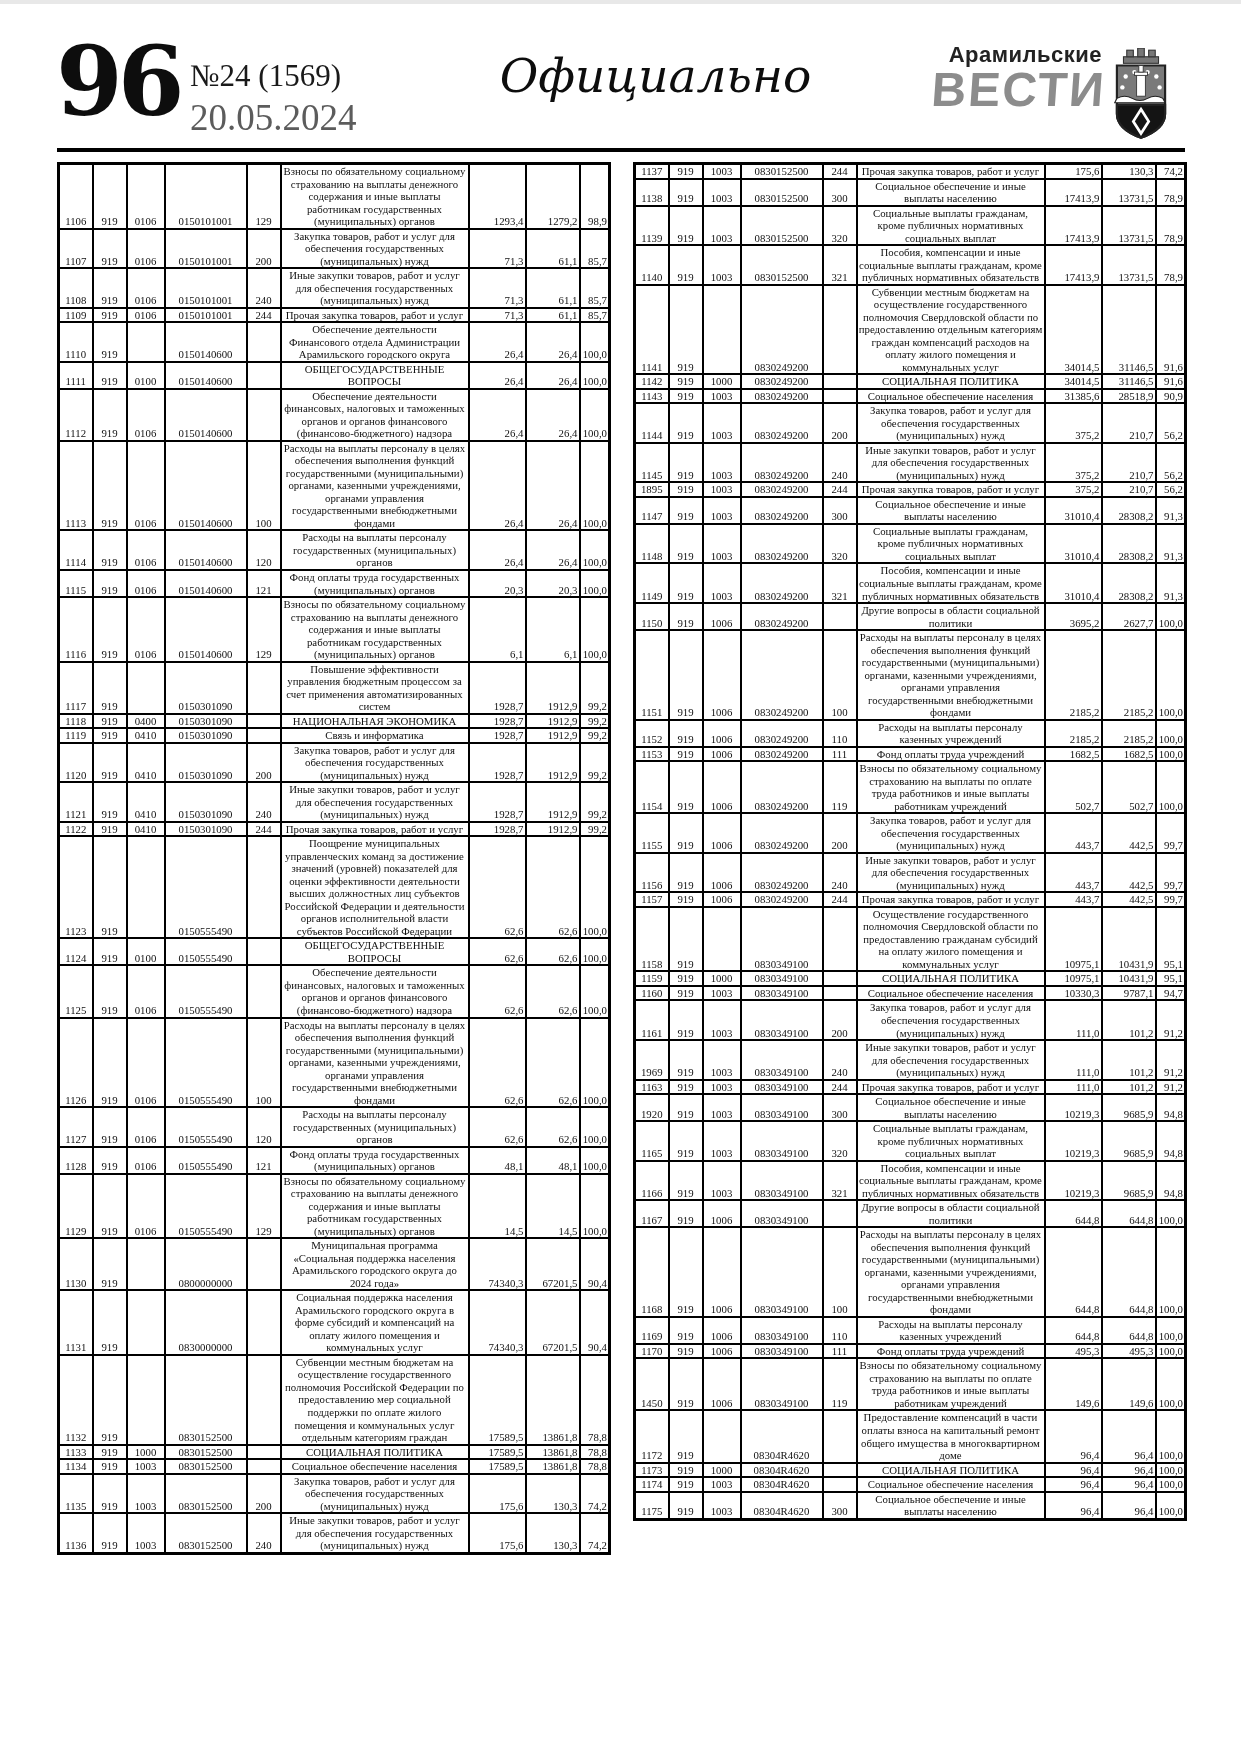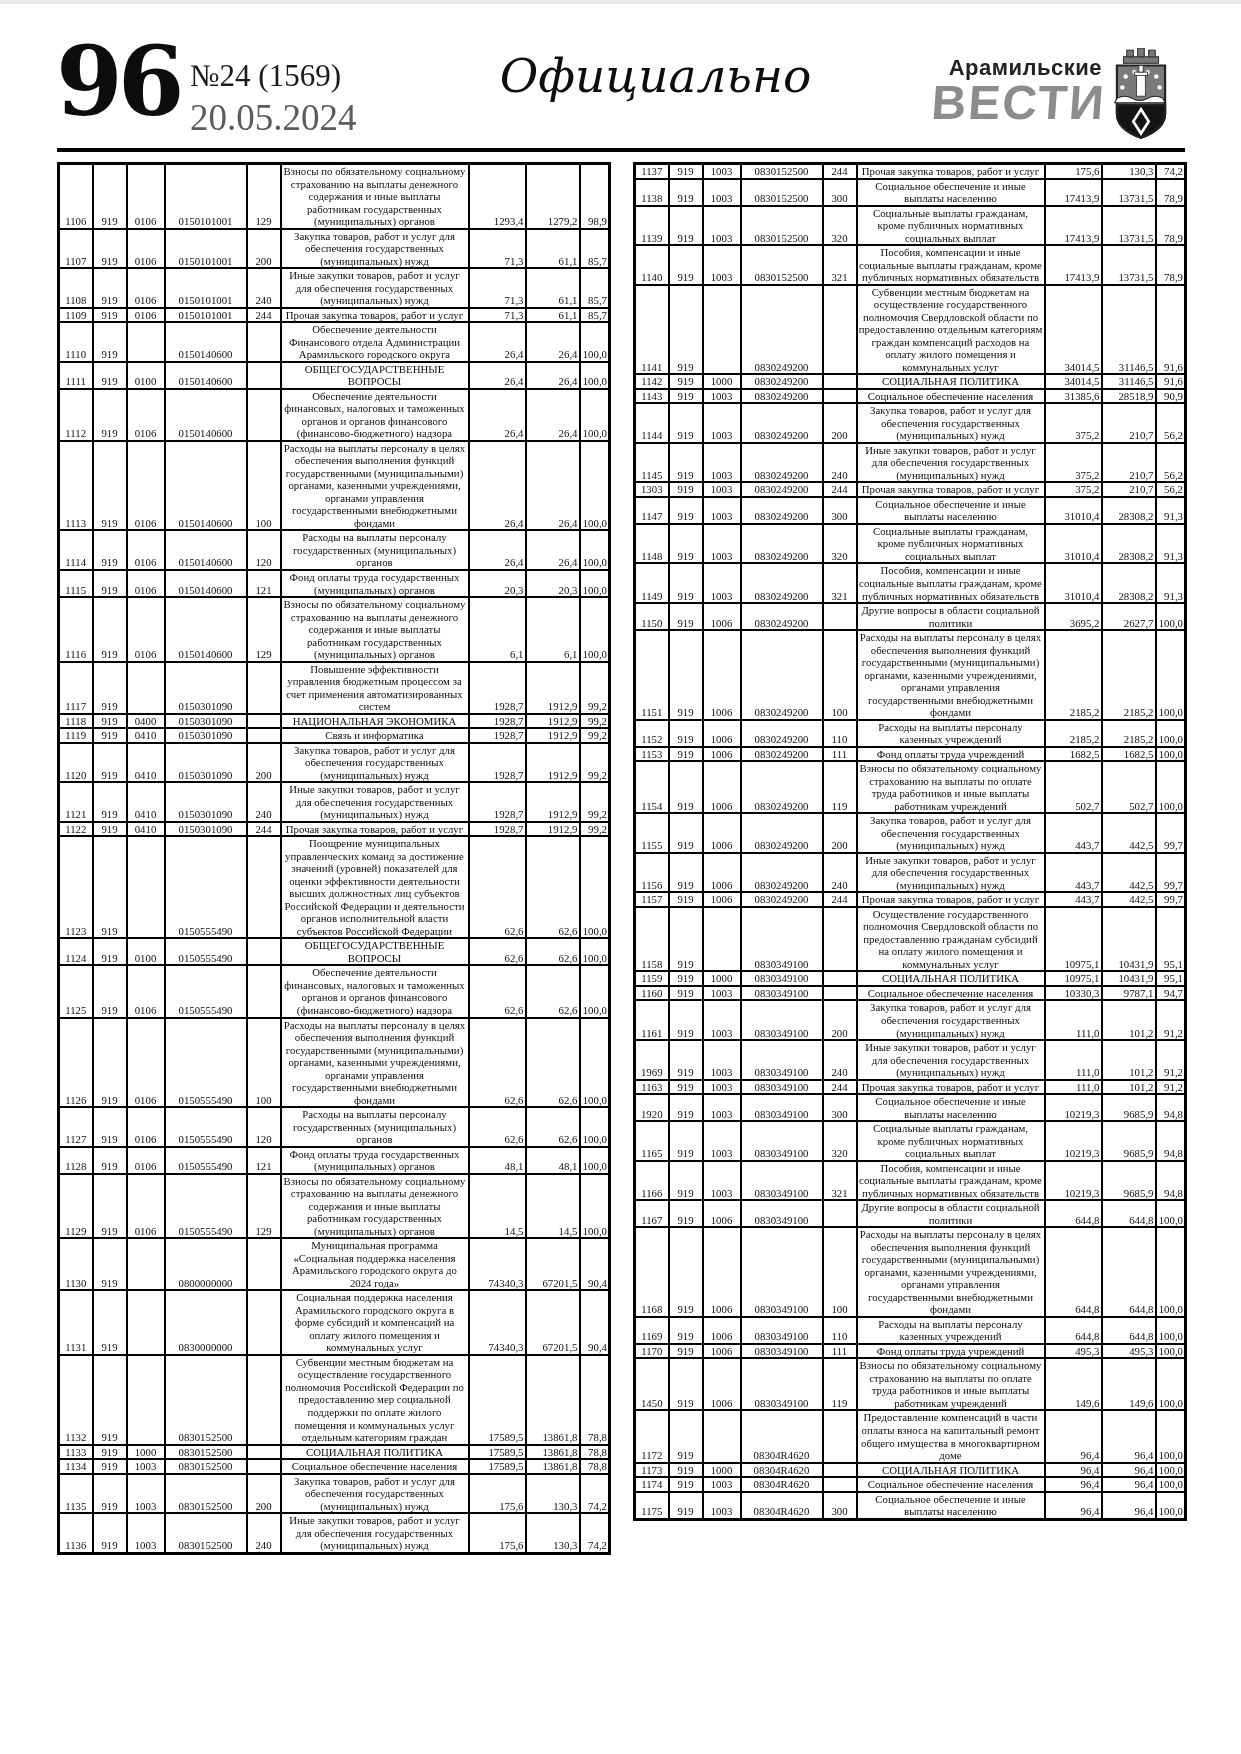--- a/index.html
+++ b/index.html
@@ -22,21 +22,21 @@
   .issue-date {
     position:absolute; left:190px; top:94px;
     font-size:37px; line-height:1.1; color:#5c5c5c;
   }
   .section-title {
     position:absolute; left:70px; right:0; top:46px; text-align:center;
     font-family:"DejaVu Serif",serif; font-style:italic; font-size:47px; line-height:1.1;
     color:#0d0d0d;
   }
   .brand {
-    position:absolute; left:930px; top:52px; width:172px; text-align:right;
+    position:absolute; left:930px; top:39px; width:172px; text-align:right;
     font-family:"Liberation Sans","DejaVu Sans",sans-serif;
   }
   .brand-top {
     font-weight:bold; font-size:22px; letter-spacing:0.5px; color:#222; line-height:1.05;
   }
   .brand-bottom {
     font-weight:bold; font-size:48px; letter-spacing:2px; color:#8c8c8c; line-height:1.0;
     transform:skewX(-4deg); transform-origin:left bottom;
   }
   .coat { position:absolute; left:1108px; top:44px; }
@@ -572,21 +572,21 @@
             <td class="c-adm">919</td>
             <td class="c-rz">1003</td>
             <td class="c-csr">0830249200</td>
             <td class="c-vr">240</td>
             <td class="c-name">Иные закупки товаров, работ и услуг для обеспечения государственных (муниципальных) нужд</td>
             <td class="c-plan">375,2</td>
             <td class="c-fact">210,7</td>
             <td class="c-pct">56,2</td>
           </tr>
           <tr>
-            <td class="c-num">1303</td>
+            <td class="c-num">1895</td>
             <td class="c-adm">919</td>
             <td class="c-rz">1003</td>
             <td class="c-csr">0830249200</td>
             <td class="c-vr">244</td>
             <td class="c-name">Прочая закупка товаров, работ и услуг</td>
             <td class="c-plan">375,2</td>
             <td class="c-fact">210,7</td>
             <td class="c-pct">56,2</td>
           </tr>
           <tr>

